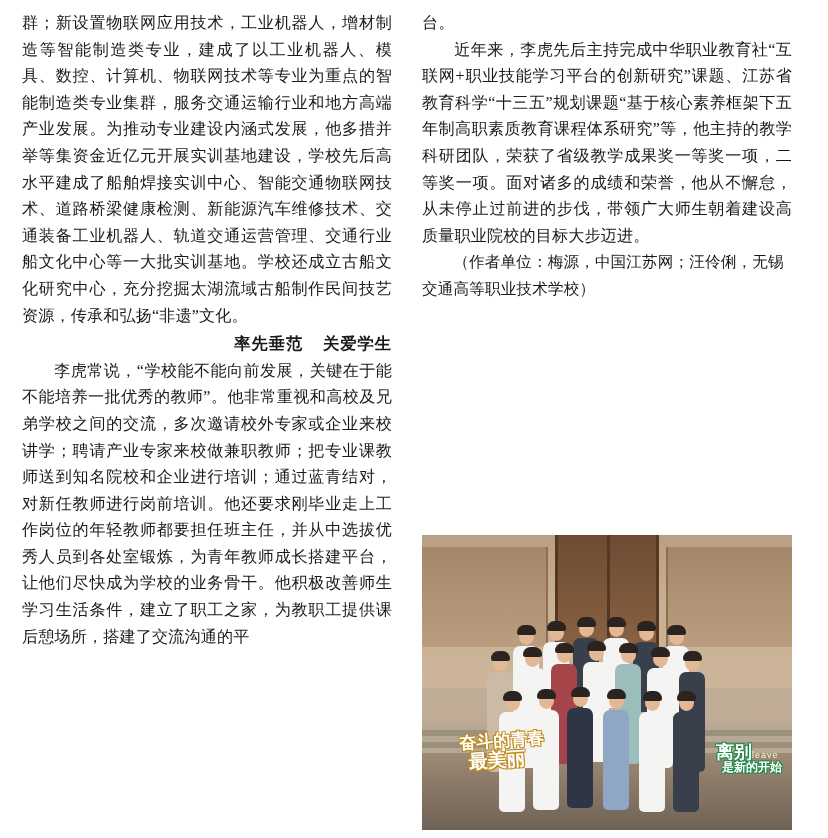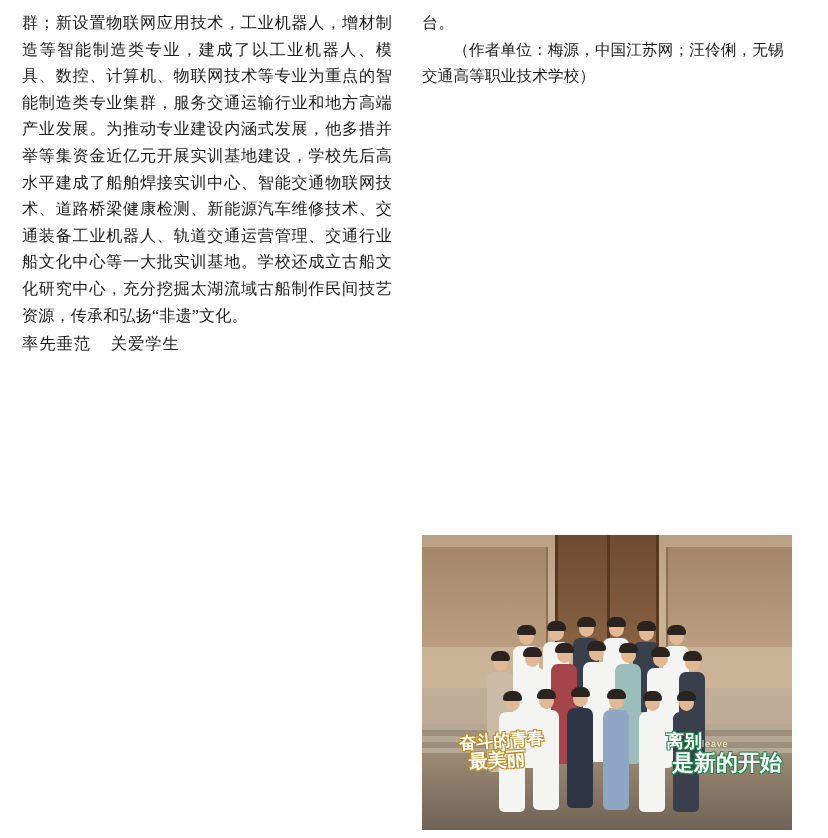--- a/index.html
+++ b/index.html
@@ -35,22 +35,22 @@
     line-height: 26.6px;
     text-align: justify;
     text-justify: inter-character;
     letter-spacing: 0.15px;
   }
   p.indent { text-indent: 2em; }
   .heading {
     margin: 2px 0 0 0;
     font-size: 16.3px;
     line-height: 26.6px;
-    text-align: left;
-    font-weight: normal;
+    text-align: right;
+    font-weight: bold;
     letter-spacing: 1px;
   }
   .heading .gap { display: inline-block; width: 1.2em; }
   .byline {
     margin: 0;
     font-size: 15.6px;
     line-height: 26.6px;
     text-align: left;
     text-indent: 2em;
   }
@@ -145,43 +145,45 @@
     line-height: 1.05;
     white-space: nowrap;
   }
   .sticker.s1 { left: 38px; bottom: 60px; font-size: 17px; transform: rotate(-4deg); }
   .sticker.s1 .l2 { display:block; margin-left: 8px; font-size: 19px; }
   .sticker.s2 {
     right: 10px; bottom: 56px; font-size: 18px;
     color: #fff;
     text-shadow: 1px 1px 0 #1f8a4c, -1px 1px 0 #1f8a4c, 1px -1px 0 #1f8a4c, -1px -1px 0 #1f8a4c;
   }
-  .sticker.s2 .l2 { display:block; margin-left: 6px; font-size: 22px; }
+  .sticker.s2 .l2 { display:block; margin-left: 6px; font-size: 12px; }
   .sticker .en {
     font-size: 9px; letter-spacing: 1px; text-shadow: none; color: #fff7d0;
     font-weight: normal;
   }
 </style>
 </head>
 <body>
 
 <div class="page">
   <div class="columns">
 
     <div class="col">
       <p>群；新设置物联网应用技术，工业机器人，增材制造等智能制造类专业，建成了以工业机器人、模具、数控、计算机、物联网技术等专业为重点的智能制造类专业集群，服务交通运输行业和地方高端产业发展。为推动专业建设内涵式发展，他多措并举等集资金近亿元开展实训基地建设，学校先后高水平建成了船舶焊接实训中心、智能交通物联网技术、道路桥梁健康检测、新能源汽车维修技术、交通装备工业机器人、轨道交通运营管理、交通行业船文化中心等一大批实训基地。学校还成立古船文化研究中心，充分挖掘太湖流域古船制作民间技艺资源，传承和弘扬“非遗”文化。</p>
 
       <div class="heading">
         <span>率先垂范</span><span class="gap"></span><span>关爱学生</span>
       </div>
 
+      <p class="indent">李虎常说，“学校能不能向前发展，关键在于能不能培养一批优秀的教师”。他非常重视和高校及兄弟学校之间的交流，多次邀请校外专家或企业来校讲学；聘请产业专家来校做兼职教师；把专业课教师送到知名院校和企业进行培训；通过蓝青结对，对新任教师进行岗前培训。他还要求刚毕业走上工作岗位的年轻教师都要担任班主任，并从中选拔优秀人员到各处室锻炼，为青年教师成长搭建平台，让他们尽快成为学校的业务骨干。他积极改善师生学习生活条件，建立了职工之家，为教职工提供课后憩场所，搭建了交流沟通的平</p>
     </div>
 
     <div class="col">
       <p>台。</p>
+      <p class="indent">近年来，李虎先后主持完成中华职业教育社“互联网+职业技能学习平台的创新研究”课题、江苏省教育科学“十三五”规划课题“基于核心素养框架下五年制高职素质教育课程体系研究”等，他主持的教学科研团队，荣获了省级教学成果奖一等奖一项，二等奖一项。面对诸多的成绩和荣誉，他从不懈怠，从未停止过前进的步伐，带领广大师生朝着建设高质量职业院校的目标大步迈进。</p>
       <p class="byline">（作者单位：梅源，中国江苏网；汪伶俐，无锡交通高等职业技术学校）</p>
 
       <div class="photo-wrap">
         <div class="photo">
           <div class="ph-wall"></div>
           <div class="ph-panel-l"></div>
           <div class="ph-panel-r"></div>
           <div class="ph-door"></div>
           <div class="ph-steps"></div>
           <div class="ph-floor"></div>

